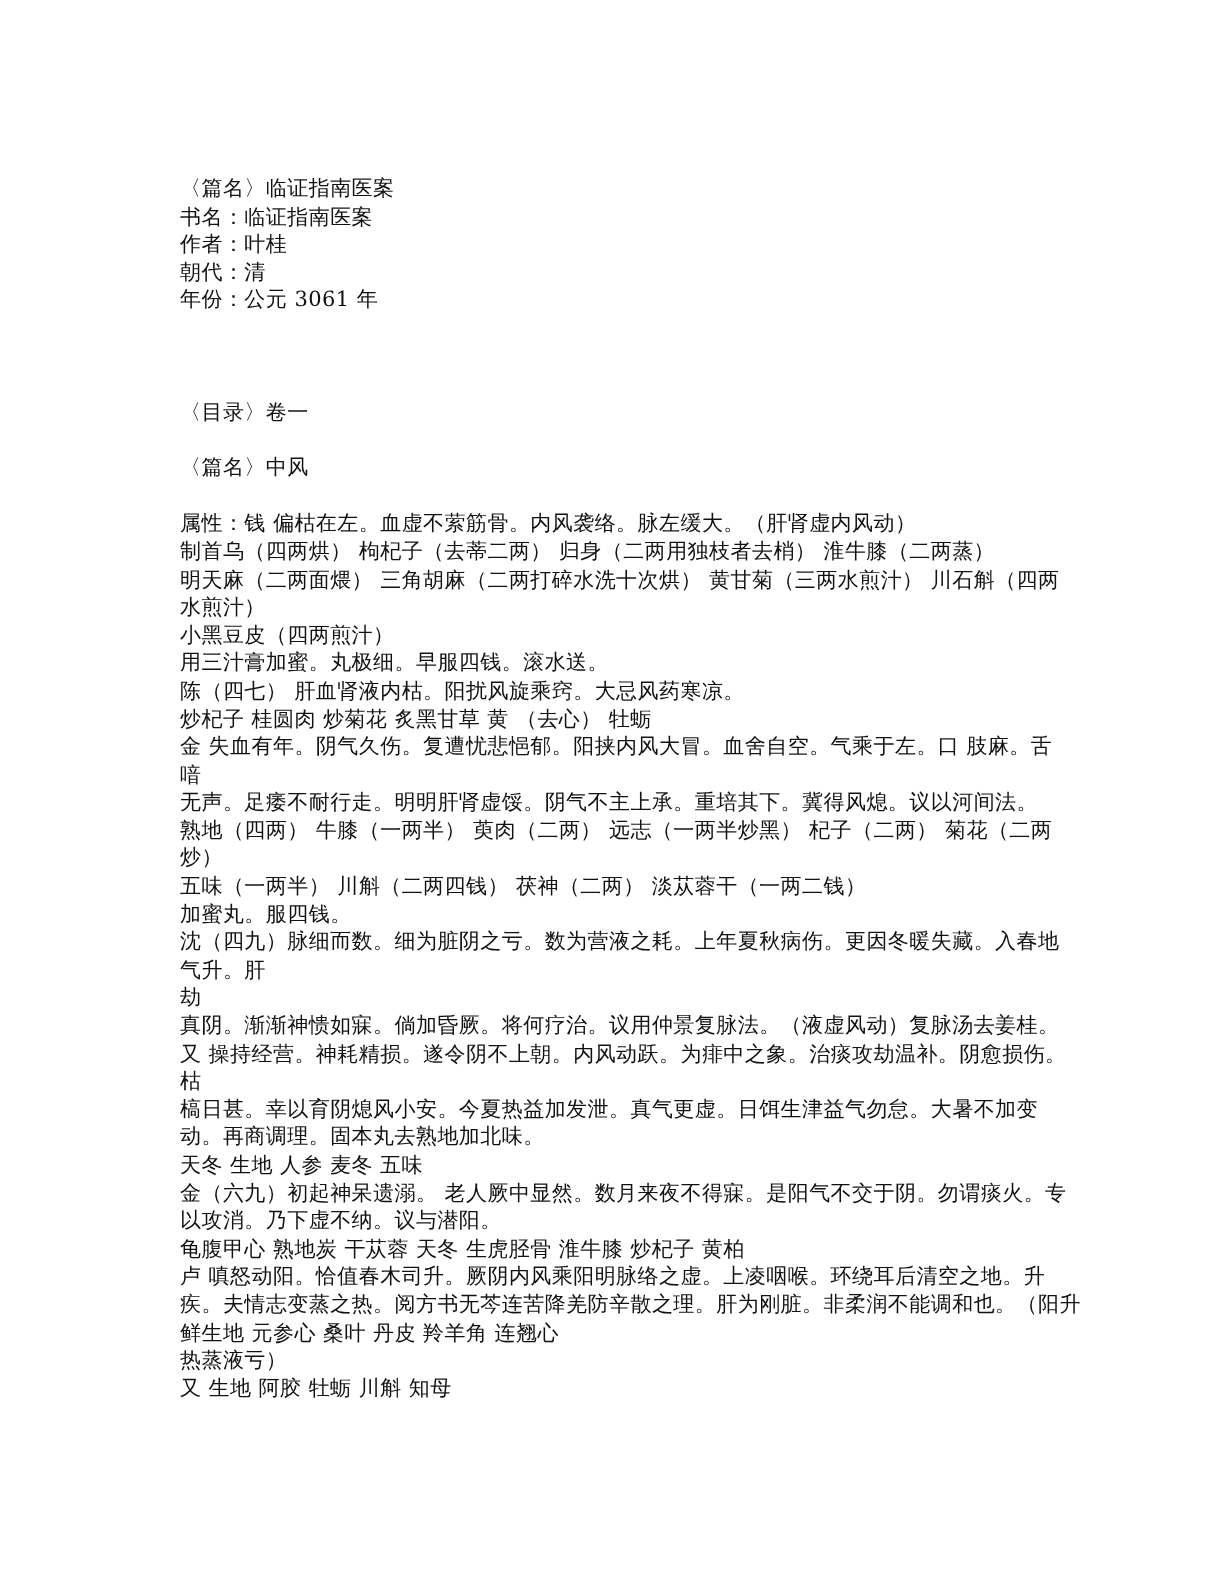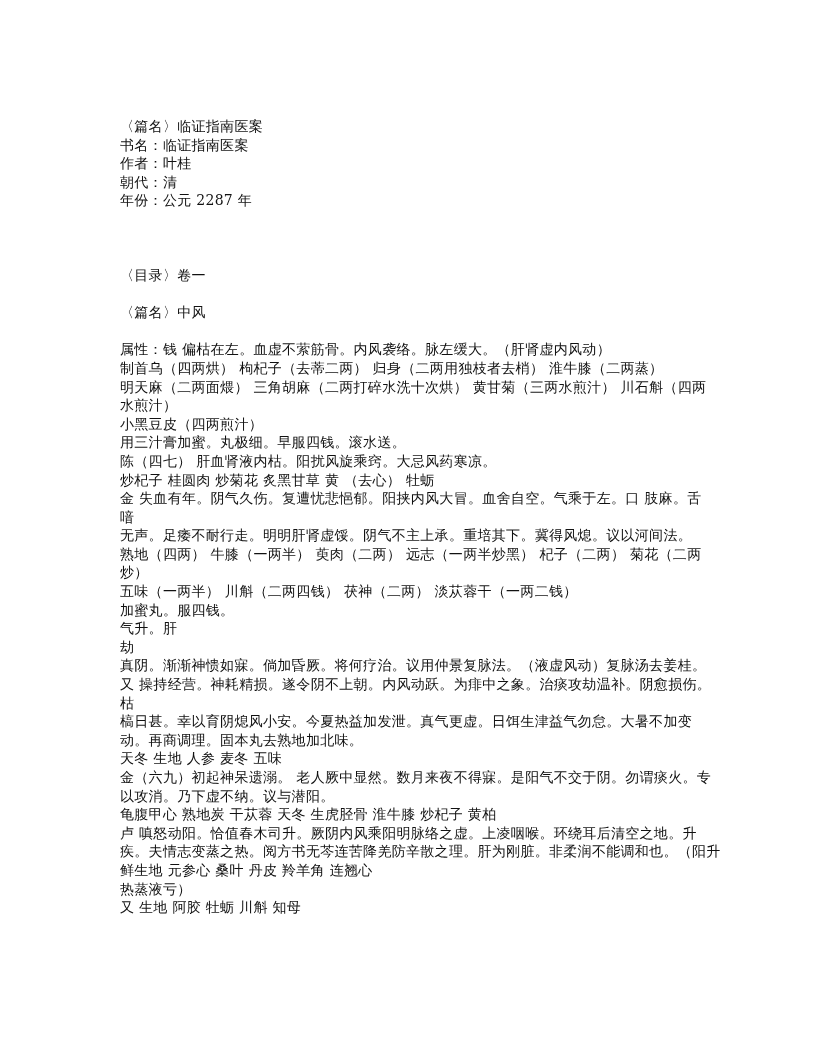--- a/index.html
+++ b/index.html
@@ -12,21 +12,21 @@
 </style>
 </head>
 <body>
 
 <div class="page">
   <div>
     <div class="line">〈篇名〉临证指南医案</div>
     <div class="line">书名：临证指南医案</div>
     <div class="line">作者：叶桂</div>
     <div class="line">朝代：清</div>
-    <div class="line">年份：公元 2287 年</div>
+    <div class="line">年份：公元 3061 年</div>
   </div>
   <div class="bigGap"></div>
   <div class="line">〈目录〉卷一</div>
   <div class="gap2"></div>
   <div class="line">〈篇名〉中风</div>
   <div class="gap2"></div>
   <div id="body">
       <div class="line">属性：钱 偏枯在左。血虚不萦筋骨。内风袭络。脉左缓大。（肝肾虚内风动）</div>
       <div class="line">制首乌（四两烘） 枸杞子（去蒂二两） 归身（二两用独枝者去梢） 淮牛膝（二两蒸）</div>
       <div class="line">明天麻（二两面煨） 三角胡麻（二两打碎水洗十次烘） 黄甘菊（三两水煎汁） 川石斛（四两</div>
@@ -35,20 +35,21 @@
       <div class="line">用三汁膏加蜜。丸极细。早服四钱。滚水送。</div>
       <div class="line">陈（四七） 肝血肾液内枯。阳扰风旋乘窍。大忌风药寒凉。</div>
       <div class="line">炒杞子 桂圆肉 炒菊花 炙黑甘草 黄 （去心） 牡蛎</div>
       <div class="line">金 失血有年。阴气久伤。复遭忧悲悒郁。阳挟内风大冒。血舍自空。气乘于左。口 肢麻。舌</div>
       <div class="line">喑</div>
       <div class="line">无声。足痿不耐行走。明明肝肾虚馁。阴气不主上承。重培其下。冀得风熄。议以河间法。</div>
       <div class="line">熟地（四两） 牛膝（一两半） 萸肉（二两） 远志（一两半炒黑） 杞子（二两） 菊花（二两</div>
       <div class="line">炒）</div>
       <div class="line">五味（一两半） 川斛（二两四钱） 茯神（二两） 淡苁蓉干（一两二钱）</div>
       <div class="line">加蜜丸。服四钱。</div>
+      <div class="line">沈（四九）脉细而数。细为脏阴之亏。数为营液之耗。上年夏秋病伤。更因冬暖失藏。入春地</div>
       <div class="line">气升。肝</div>
       <div class="line">劫</div>
       <div class="line">真阴。渐渐神愦如寐。倘加昏厥。将何疗治。议用仲景复脉法。（液虚风动）复脉汤去姜桂。</div>
       <div class="line">又 操持经营。神耗精损。遂令阴不上朝。内风动跃。为痱中之象。治痰攻劫温补。阴愈损伤。</div>
       <div class="line">枯</div>
       <div class="line">槁日甚。幸以育阴熄风小安。今夏热益加发泄。真气更虚。日饵生津益气勿怠。大暑不加变</div>
       <div class="line">动。再商调理。固本丸去熟地加北味。</div>
       <div class="line">天冬 生地 人参 麦冬 五味</div>
       <div class="line">金（六九）初起神呆遗溺。 老人厥中显然。数月来夜不得寐。是阳气不交于阴。勿谓痰火。专</div>
       <div class="line">以攻消。乃下虚不纳。议与潜阳。</div>

